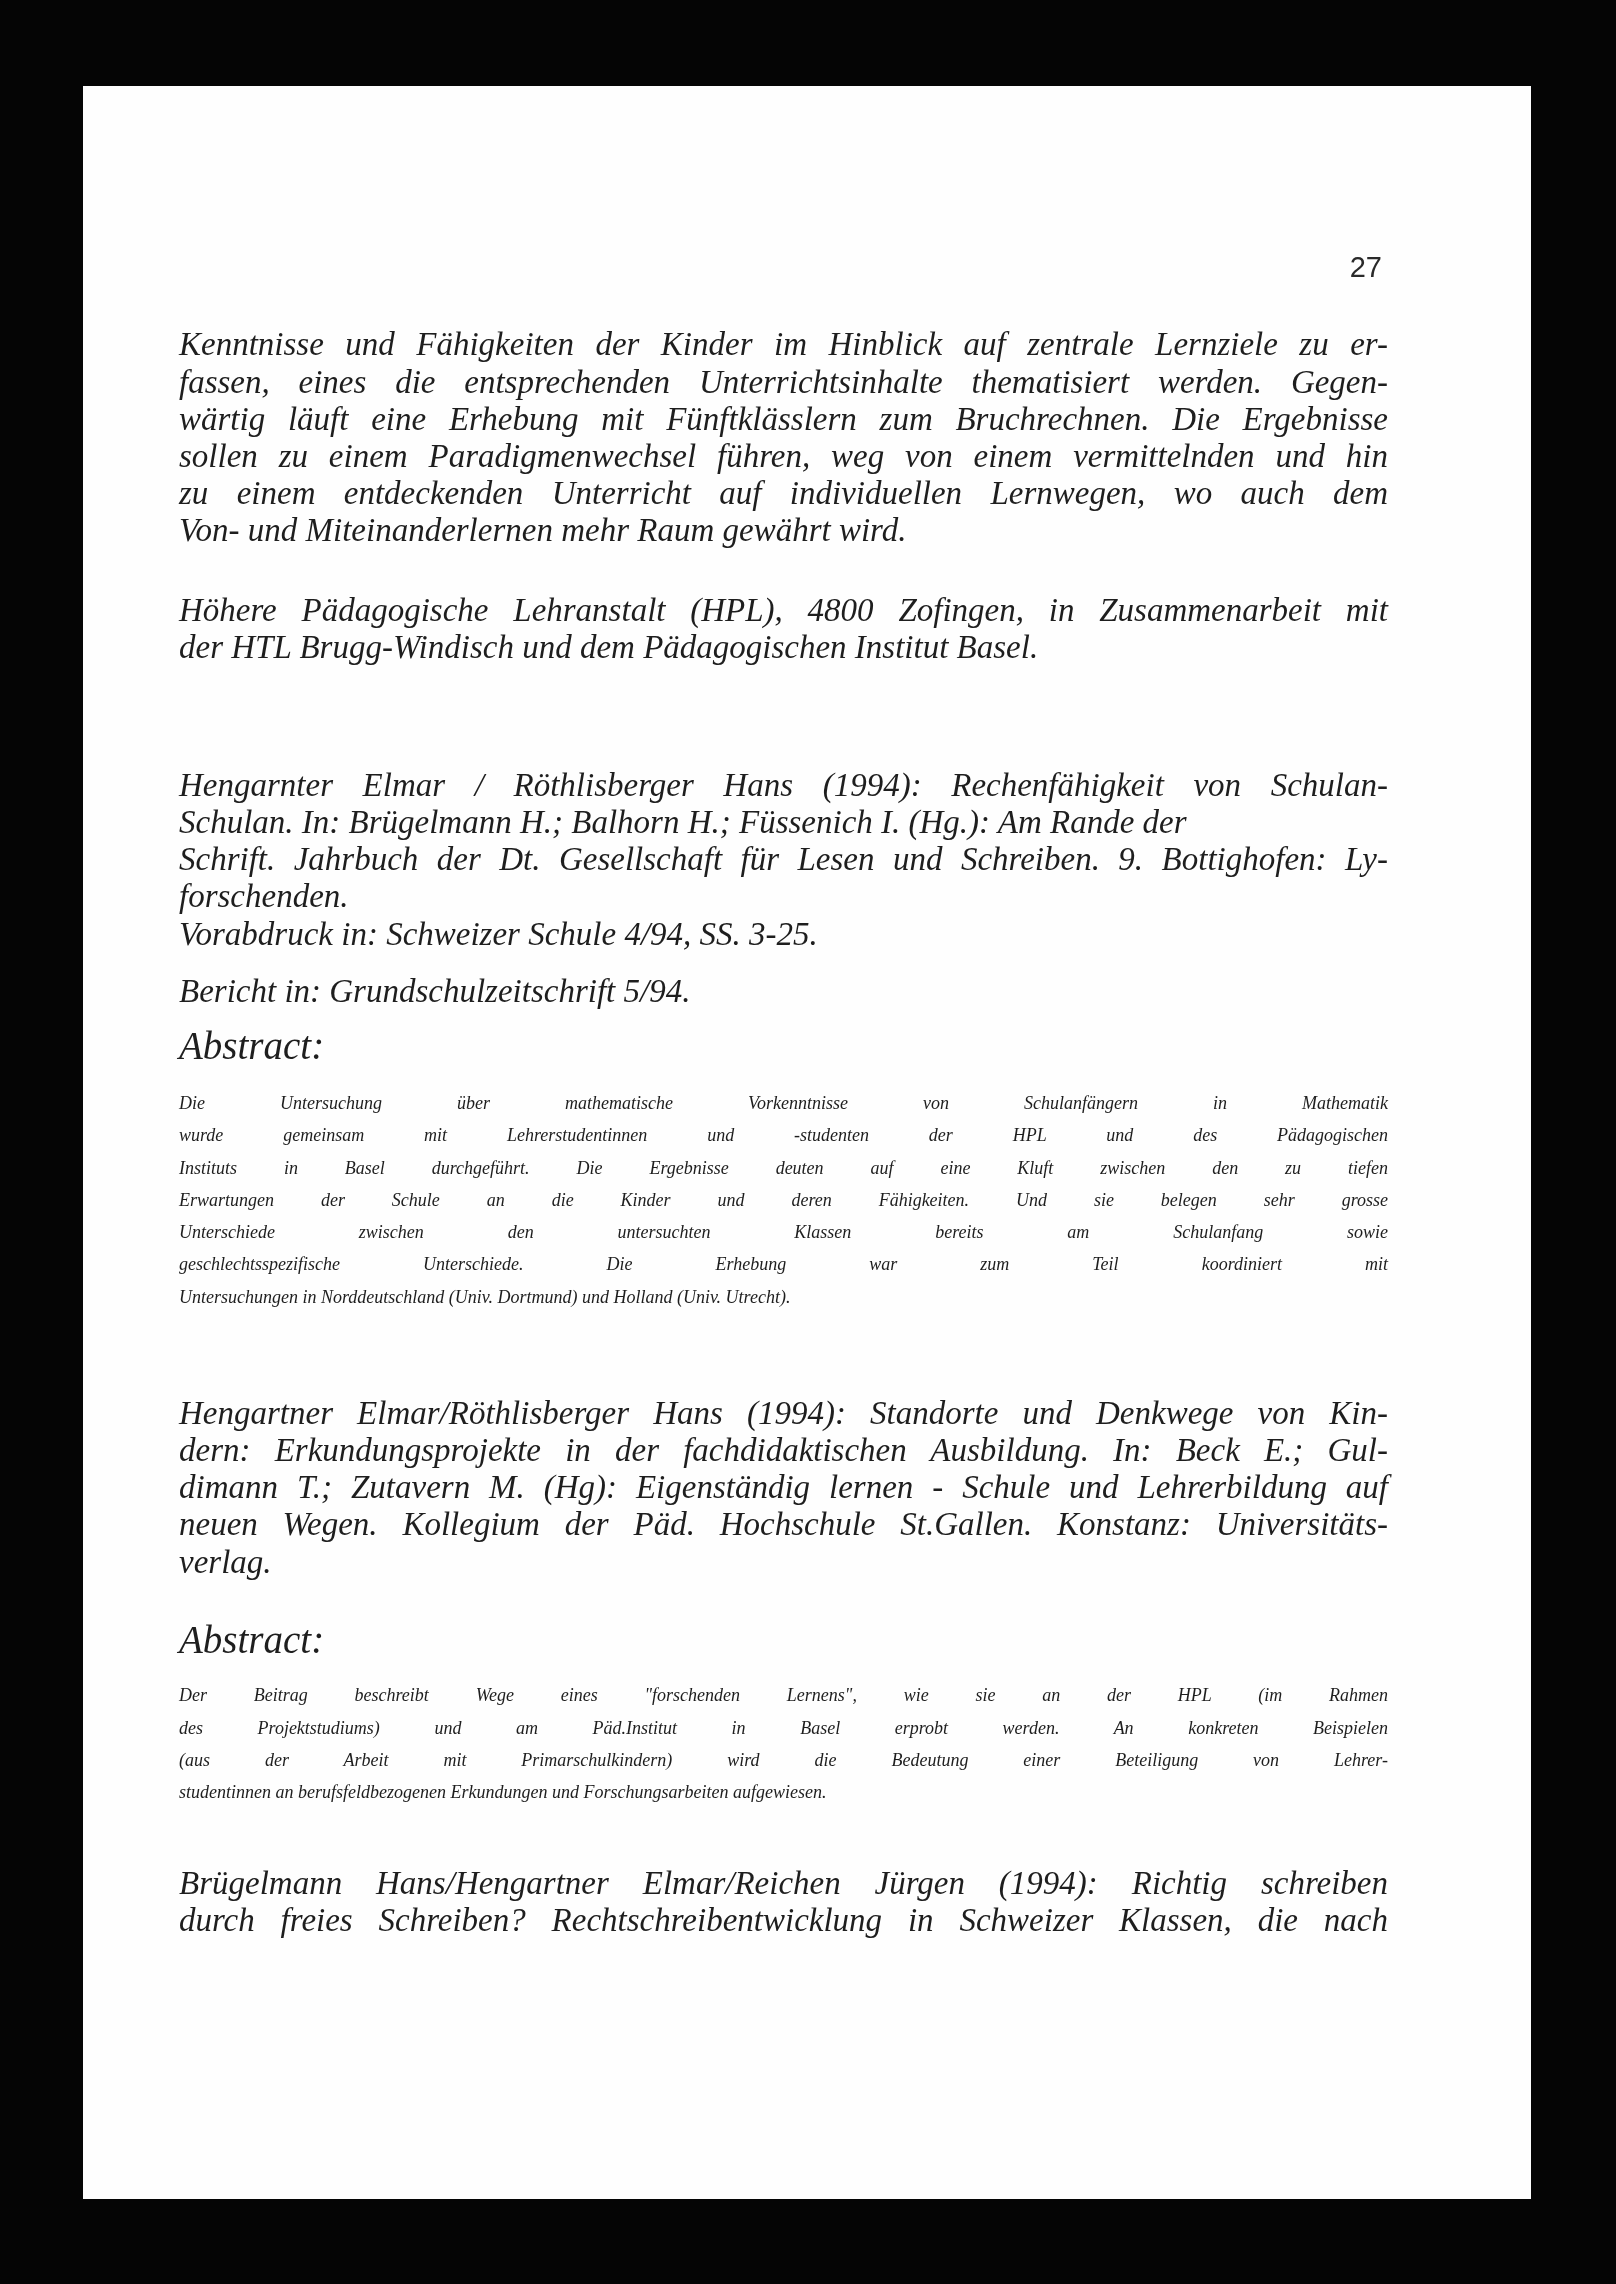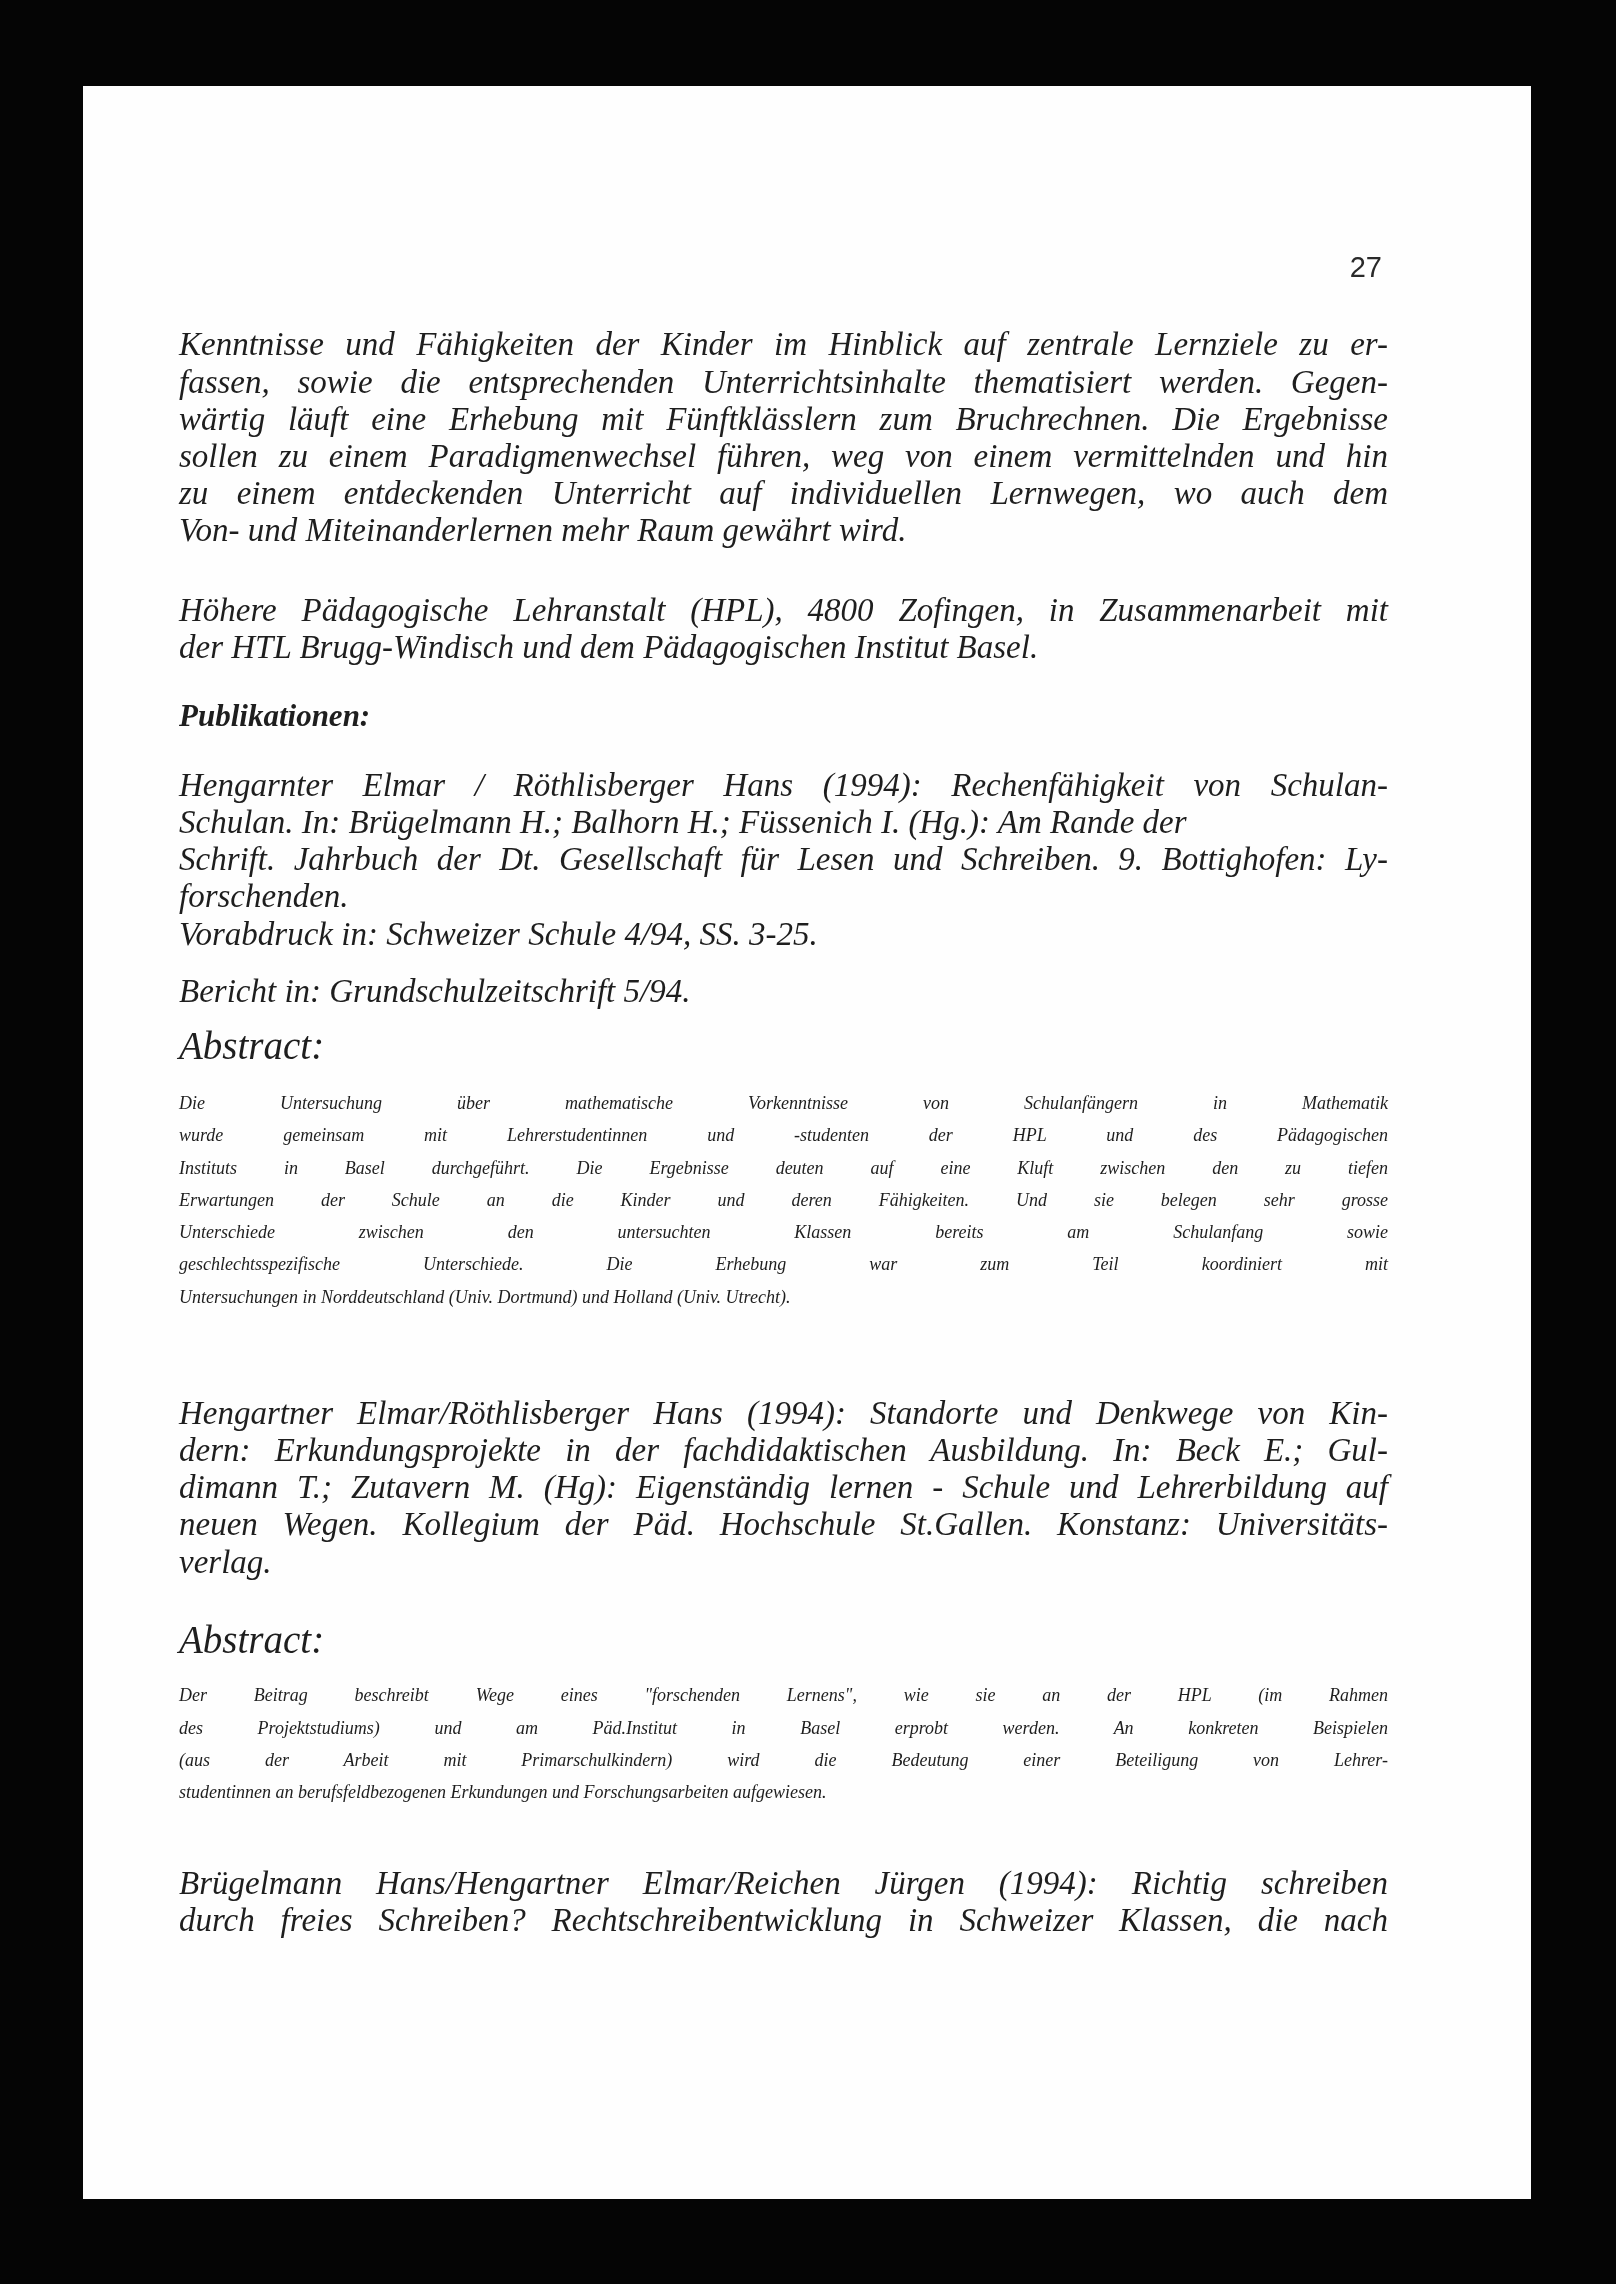--- a/index.html
+++ b/index.html
@@ -62,33 +62,32 @@
   </style>
 </head>
 <body>
 
 <div class="page">
 
   <div class="page-number">27</div>
 
   <div>
     <div class="line body" style="top:242px">Kenntnisse und Fähigkeiten der Kinder im Hinblick auf zentrale Lernziele zu er-</div>
-    <div class="line body" style="top:280px">fassen, sowie die entsprechenden Unterrichtsinhalte thematisiert werden. Gegen-</div>
+    <div class="line body" style="top:280px">fassen, eines die entsprechenden Unterrichtsinhalte thematisiert werden. Gegen-</div>
     <div class="line body" style="top:317px">wärtig läuft eine Erhebung mit Fünftklässlern zum Bruchrechnen. Die Ergebnisse</div>
     <div class="line body" style="top:354px">sollen zu einem Paradigmenwechsel führen, weg von einem vermittelnden und hin</div>
     <div class="line body" style="top:391px">zu einem entdeckenden Unterricht auf individuellen Lernwegen, wo auch dem</div>
     <div class="line body last" style="top:428px">Von- und Miteinanderlernen mehr Raum gewährt wird.</div>
   </div>
 
   <div>
     <div class="line body" style="top:508px">Höhere Pädagogische Lehranstalt (HPL), 4800 Zofingen, in Zusammenarbeit mit</div>
     <div class="line body last" style="top:545px">der HTL Brugg-Windisch und dem Pädagogischen Institut Basel.</div>
   </div>
 
-  <div class="line heading-bold-italic" style="top:614px">Publikationen:</div>
 
   <div>
     <div class="line body" style="top:683px">Hengarnter Elmar / Röthlisberger Hans (1994): Rechenfähigkeit von Schulan-</div>
     <div class="line body last" style="top:720px">Schulan. In: Brügelmann H.; Balhorn H.; Füssenich I. (Hg.): Am Rande der</div>
     <div class="line body" style="top:757px">Schrift. Jahrbuch der Dt. Gesellschaft für Lesen und Schreiben. 9. Bottighofen: Ly-</div>
     <div class="line body last" style="top:794px">forschenden.</div>
     <div class="line body last" style="top:832px">Vorabdruck in: Schweizer Schule 4/94, SS. 3-25.</div>
     <div class="line body last" style="top:889px">Bericht in: Grundschulzeitschrift 5/94.</div>
 
     <div class="line heading-italic" style="top:940px">Abstract:</div>

